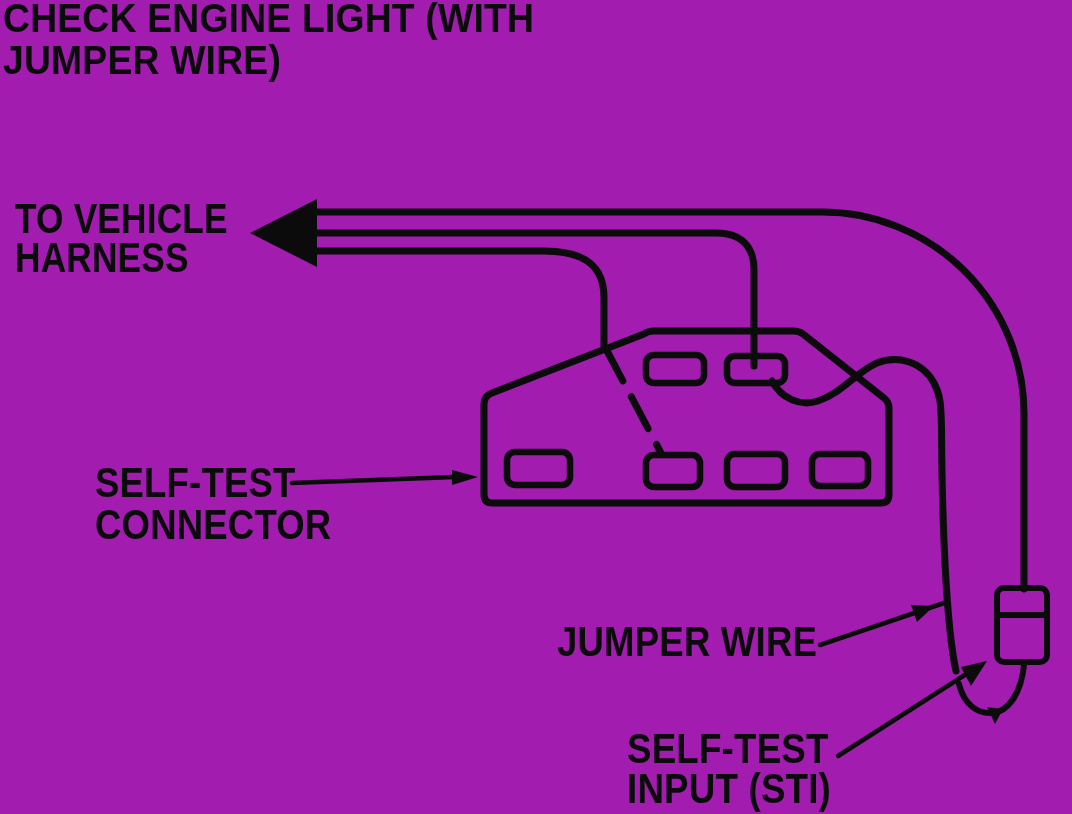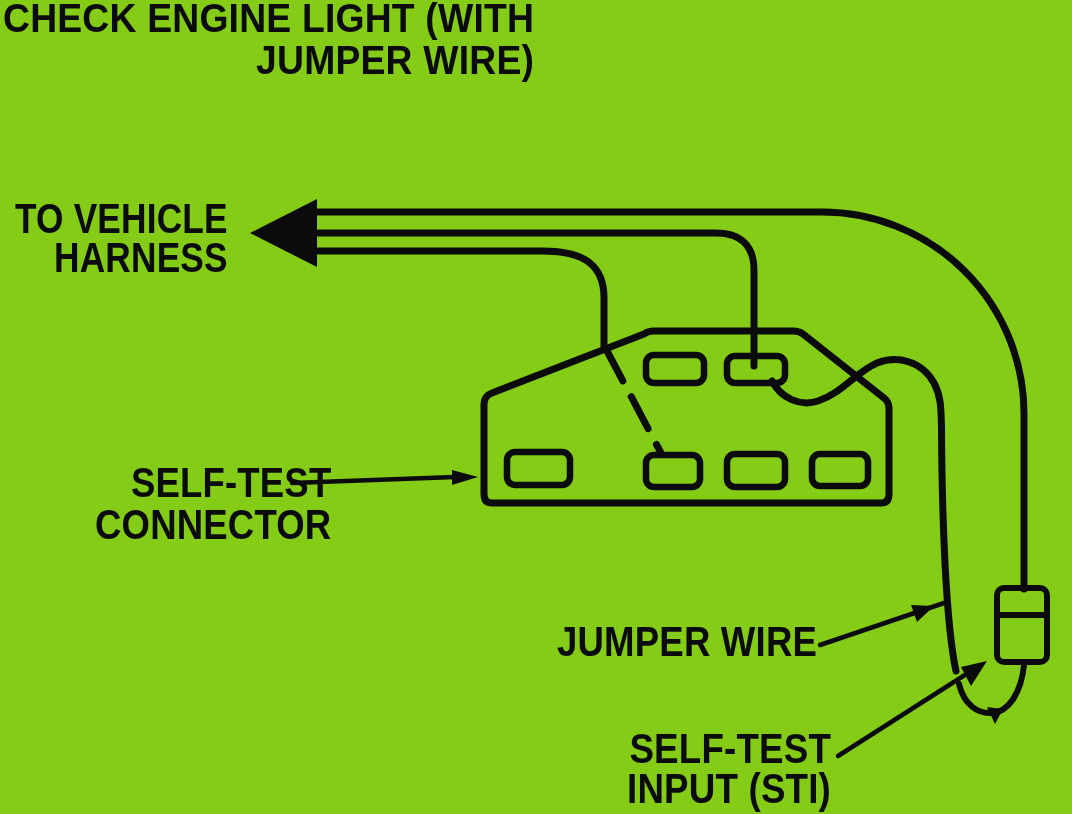--- a/index.html
+++ b/index.html
@@ -4,24 +4,23 @@
 <style>
   html, body {
     margin: 0;
     padding: 0;
     background: #ffffff;
   }
   #page {
     position: relative;
     width: 1072px;
     height: 814px;
-    background: #84cc16;
+    background: #a21caf;
     overflow: hidden;
     font-family: "Liberation Sans", sans-serif;
-    text-align: right;
   }
   #art {
     position: absolute;
     left: 0;
     top: 0;
   }
   .label {
     position: absolute;
     color: #0b0b0b;
     font-weight: 700;

